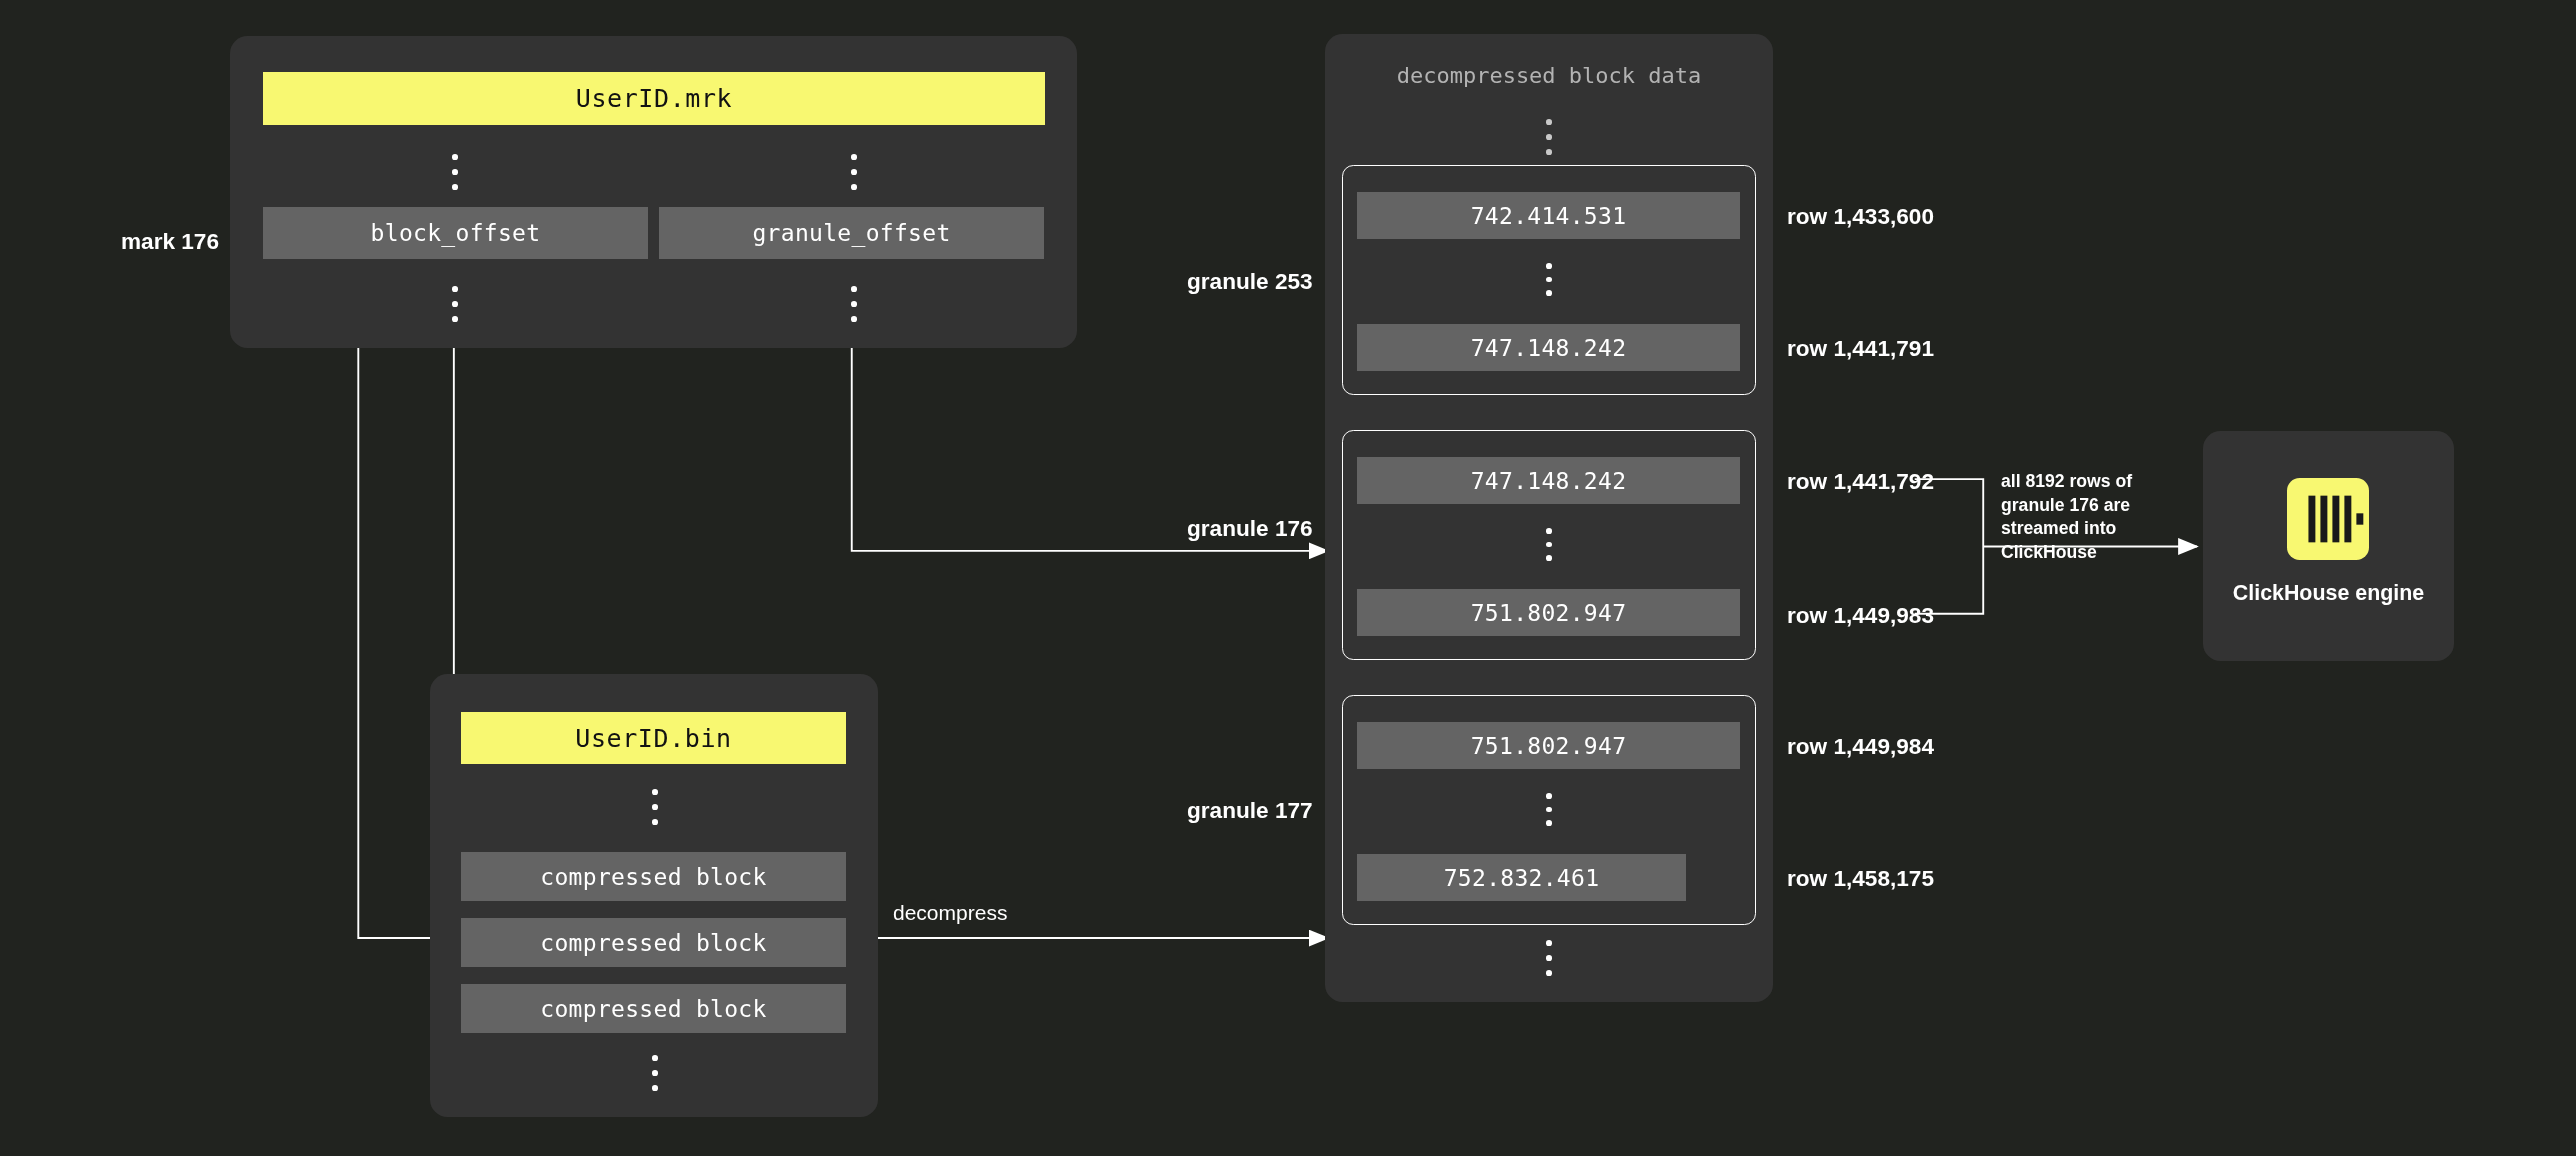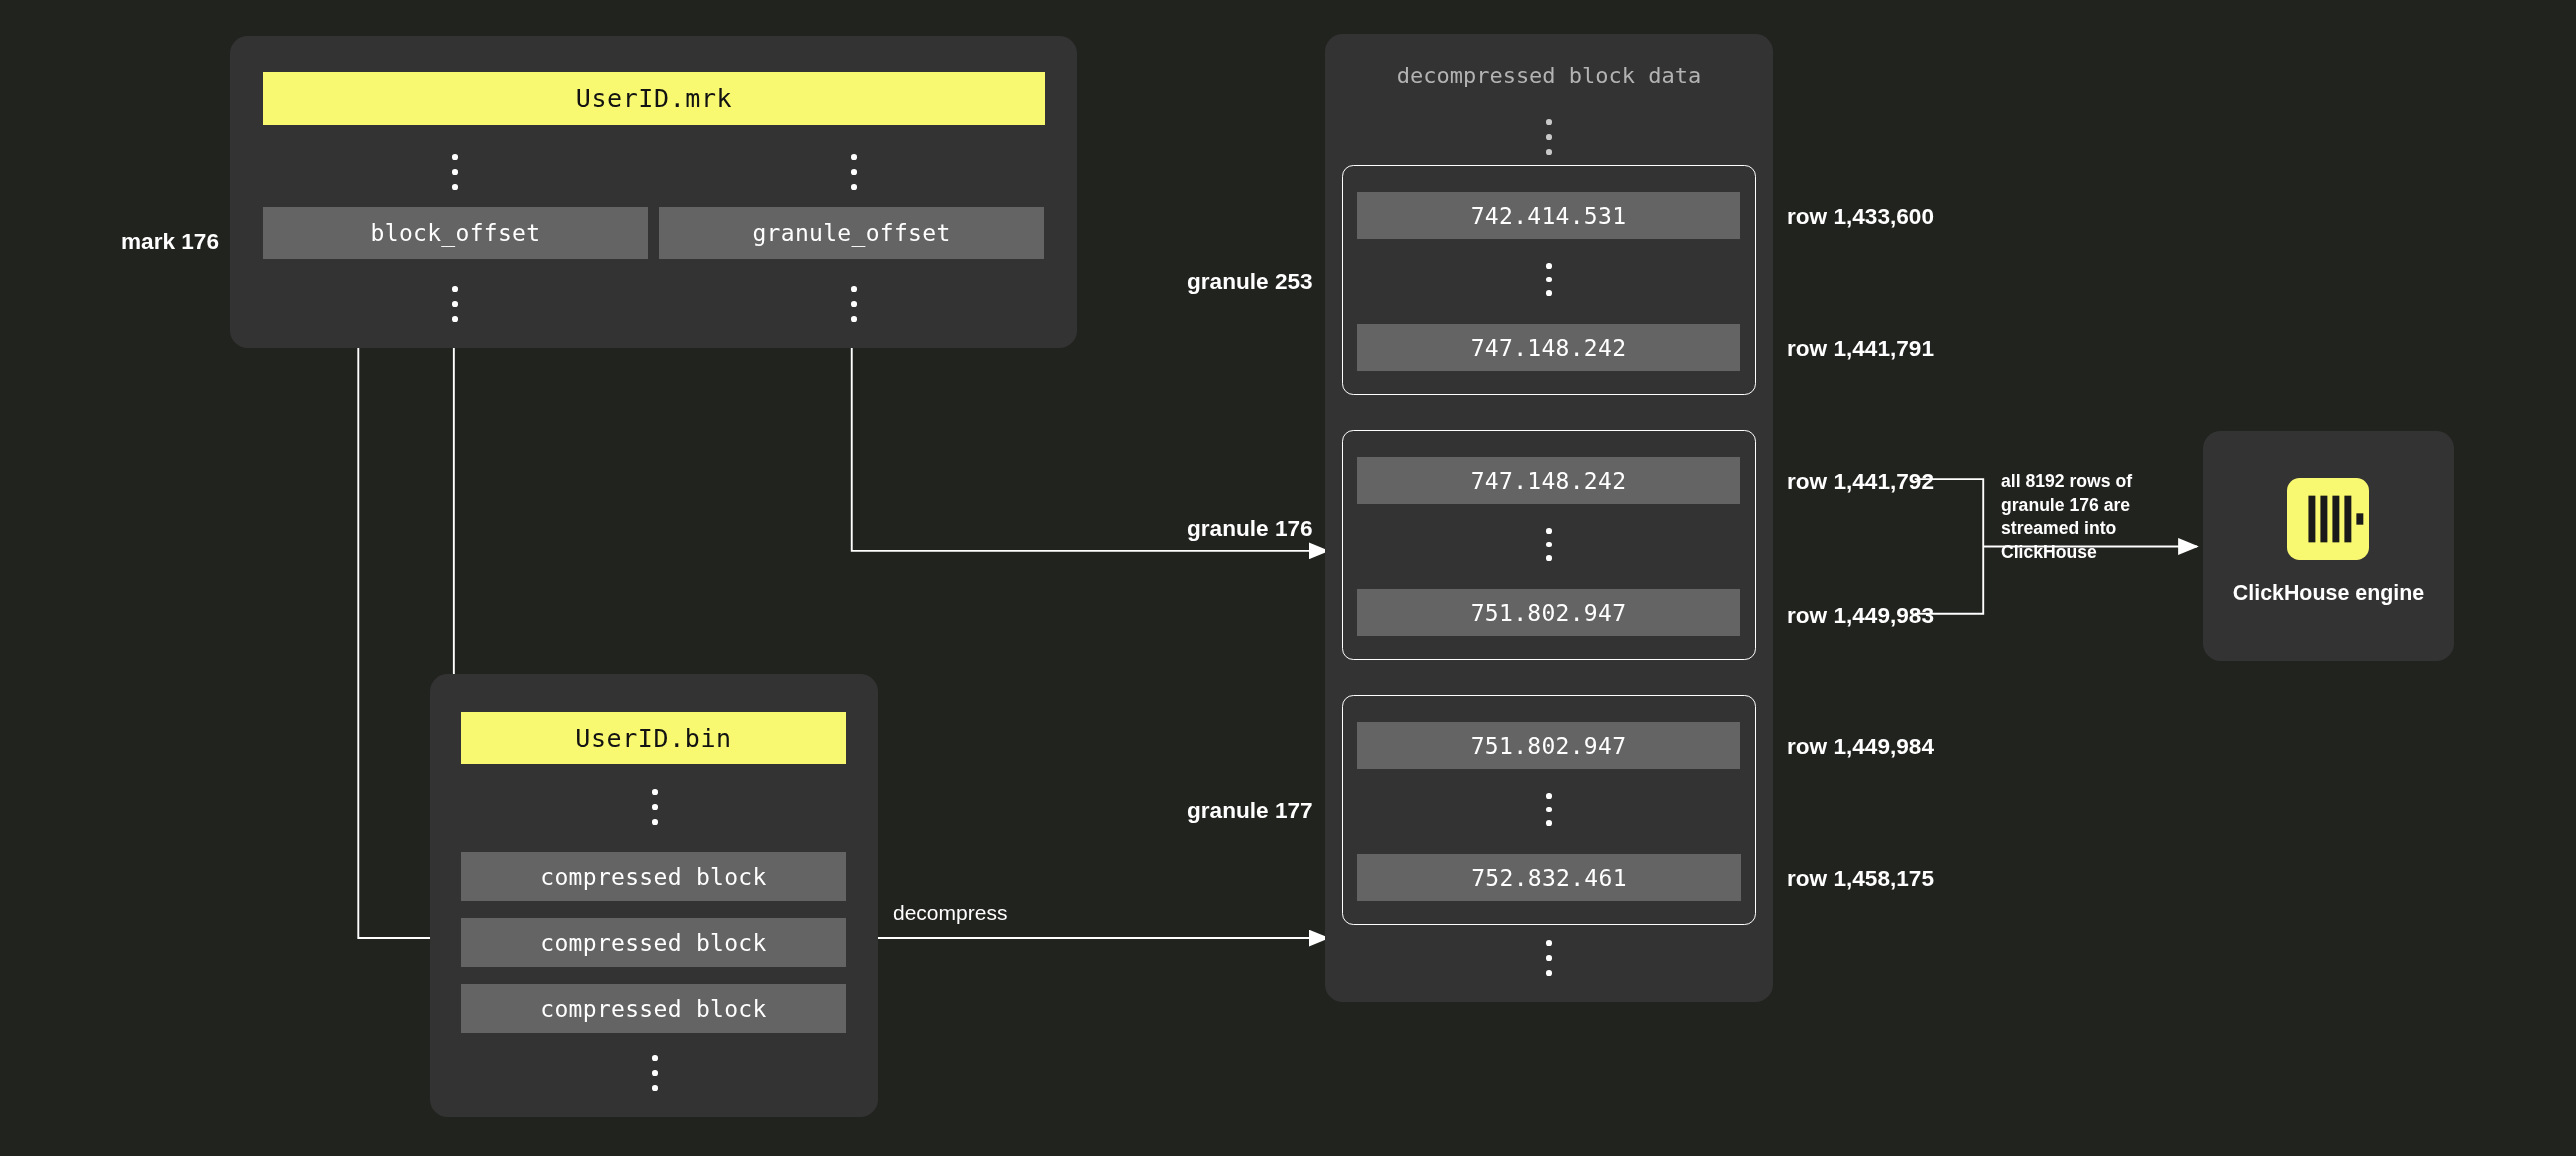--- a/index.html
+++ b/index.html
@@ -249,21 +249,21 @@
   <div class="label" style="left:1787px; top:469px;">row 1,441,792</div>
   <div class="label" style="left:1787px; top:603px;">row 1,449,983</div>
 
   <div class="granule-box" style="left:1342px; top:695px; width:414px; height:230px;"></div>
   <div class="cell" style="left:1357px; top:722px; width:383px; height:47px;">751.802.947</div>
   <div class="vdots" style="left:1545px; top:793px; height:33px;">
       <i></i>
       <i></i>
       <i></i>
     </div>
-  <div class="cell" style="left:1357px; top:854px; width:384px; height:47px;">752.832.461</div>
+  <div class="cell" style="left:1357px; top:854px; width:329px; height:47px;">752.832.461</div>
   <div class="label" style="left:1187px; top:798px;">granule 177</div>
   <div class="label" style="left:1787px; top:734px;">row 1,449,984</div>
   <div class="label" style="left:1787px; top:866px;">row 1,458,175</div>
 
   <div class="vdots" style="left:1545px; top:940px; height:36px;">
       <i></i>
       <i></i>
       <i></i>
     </div>
 

